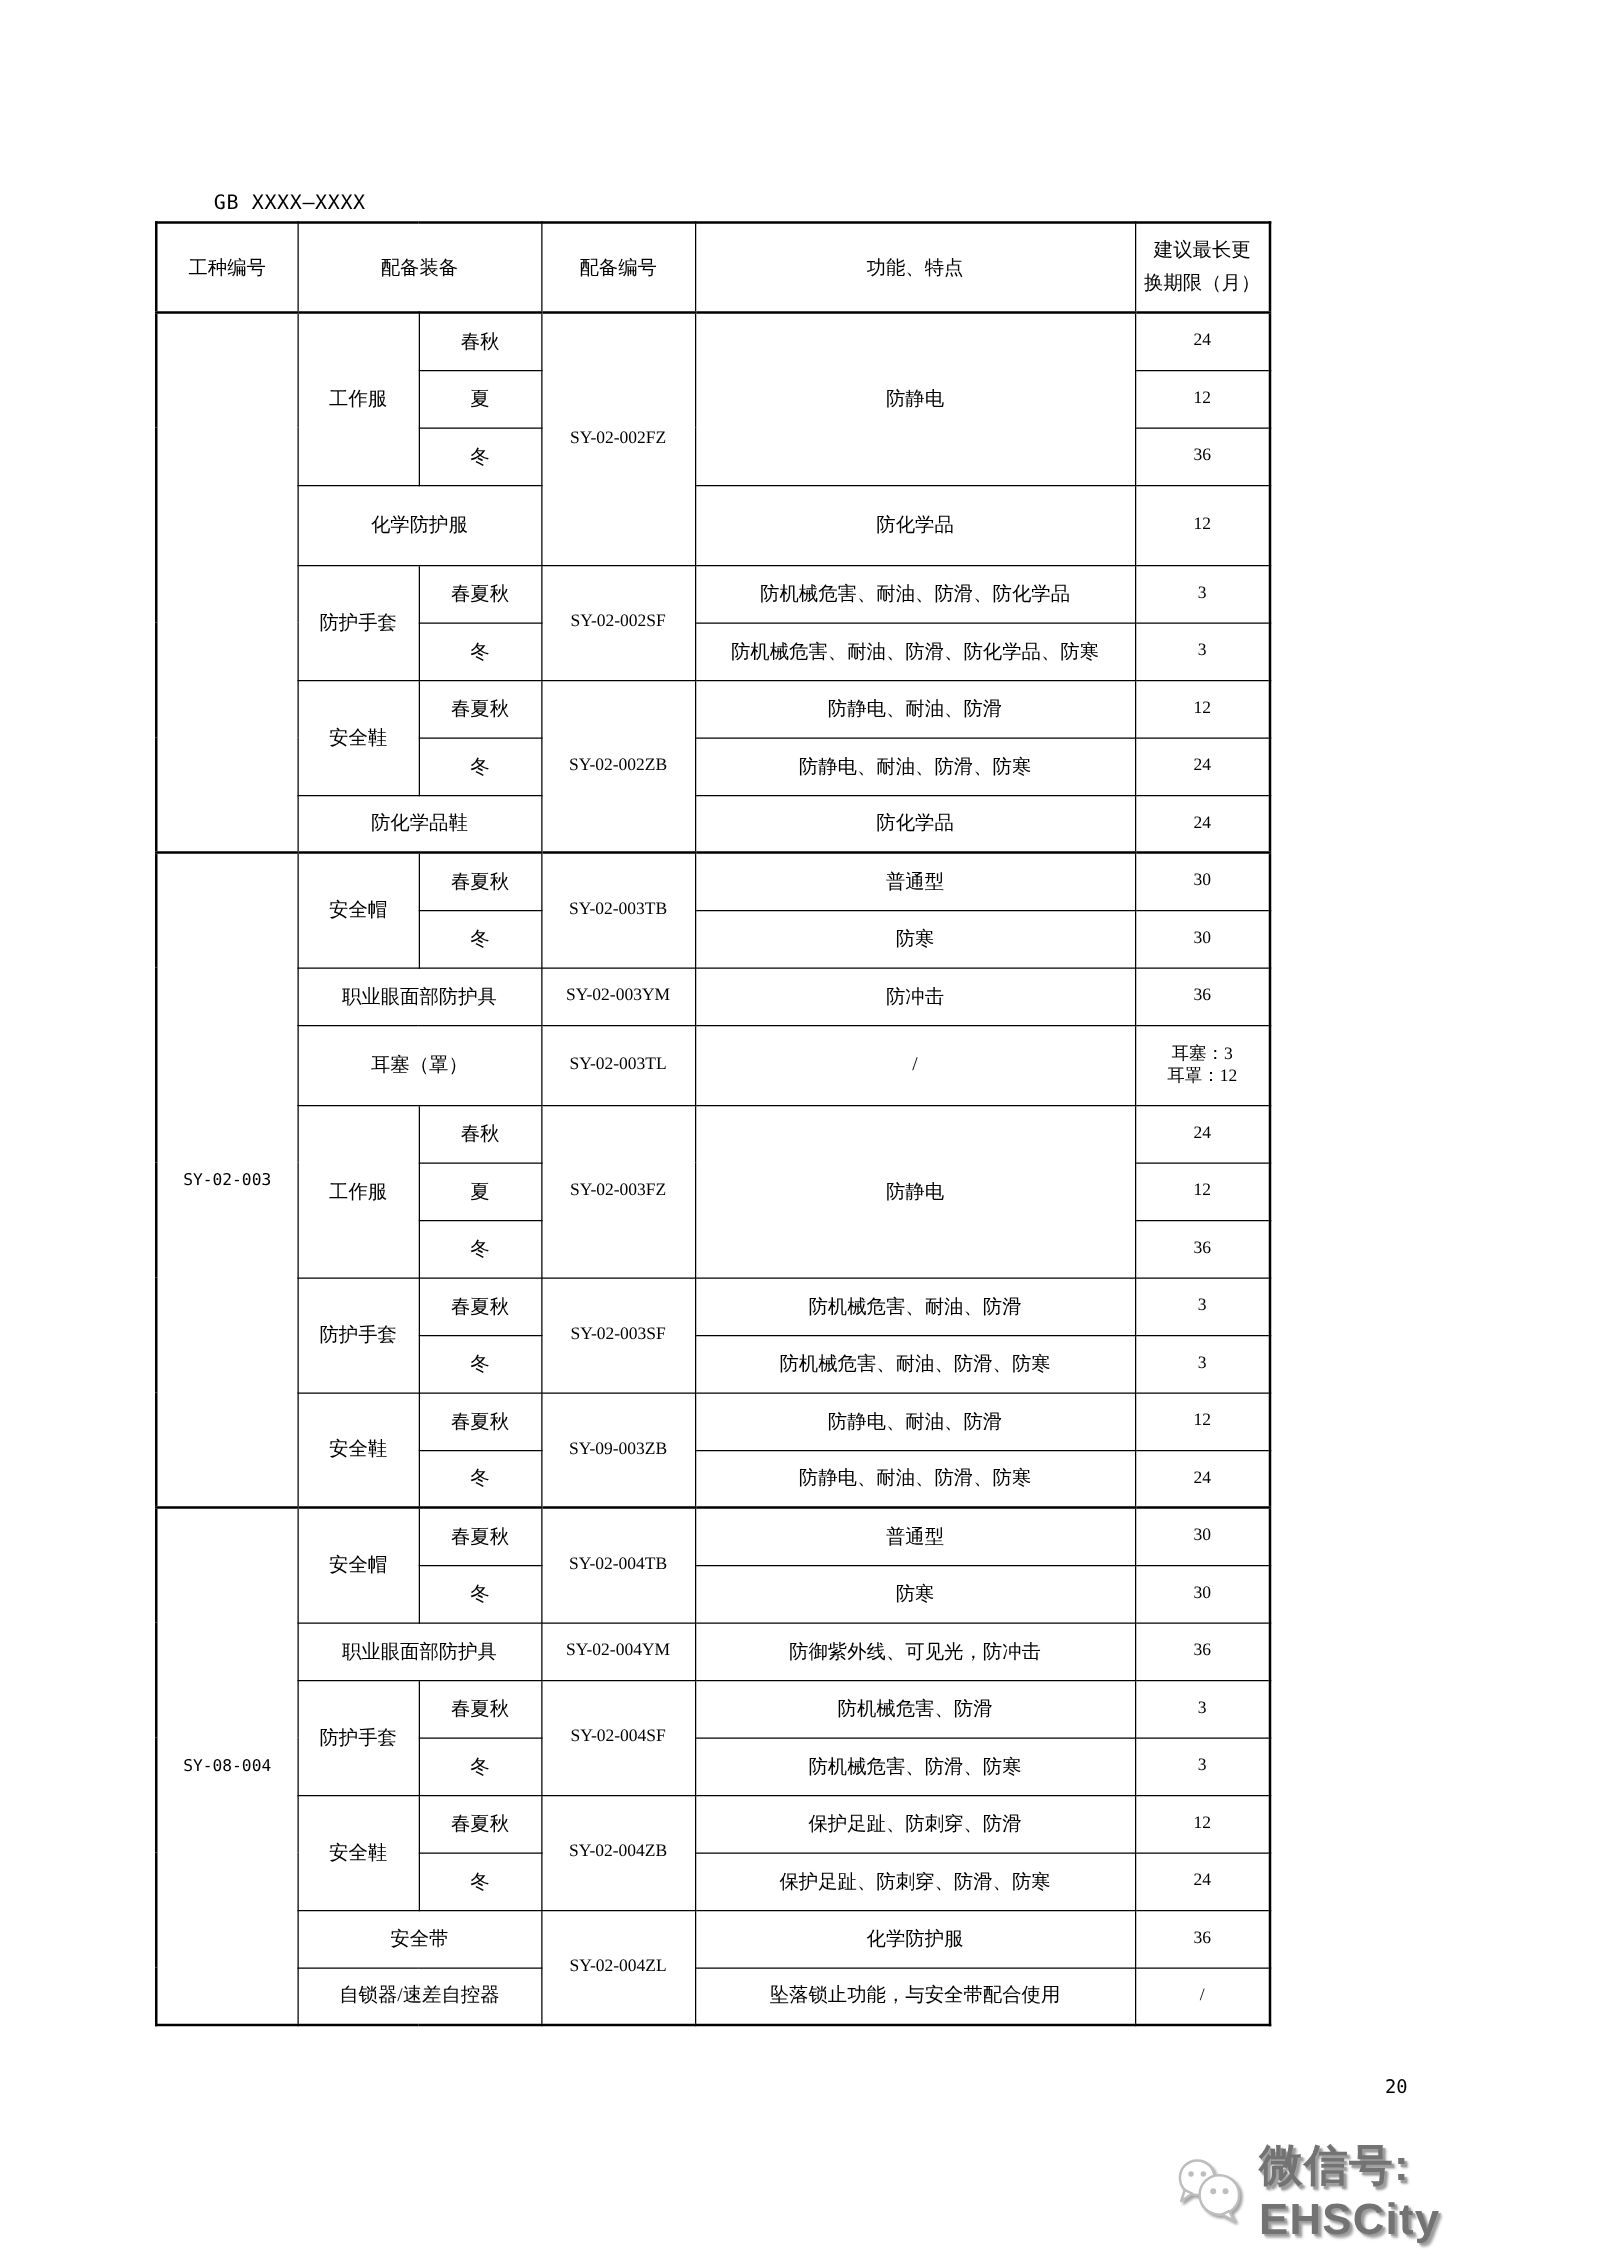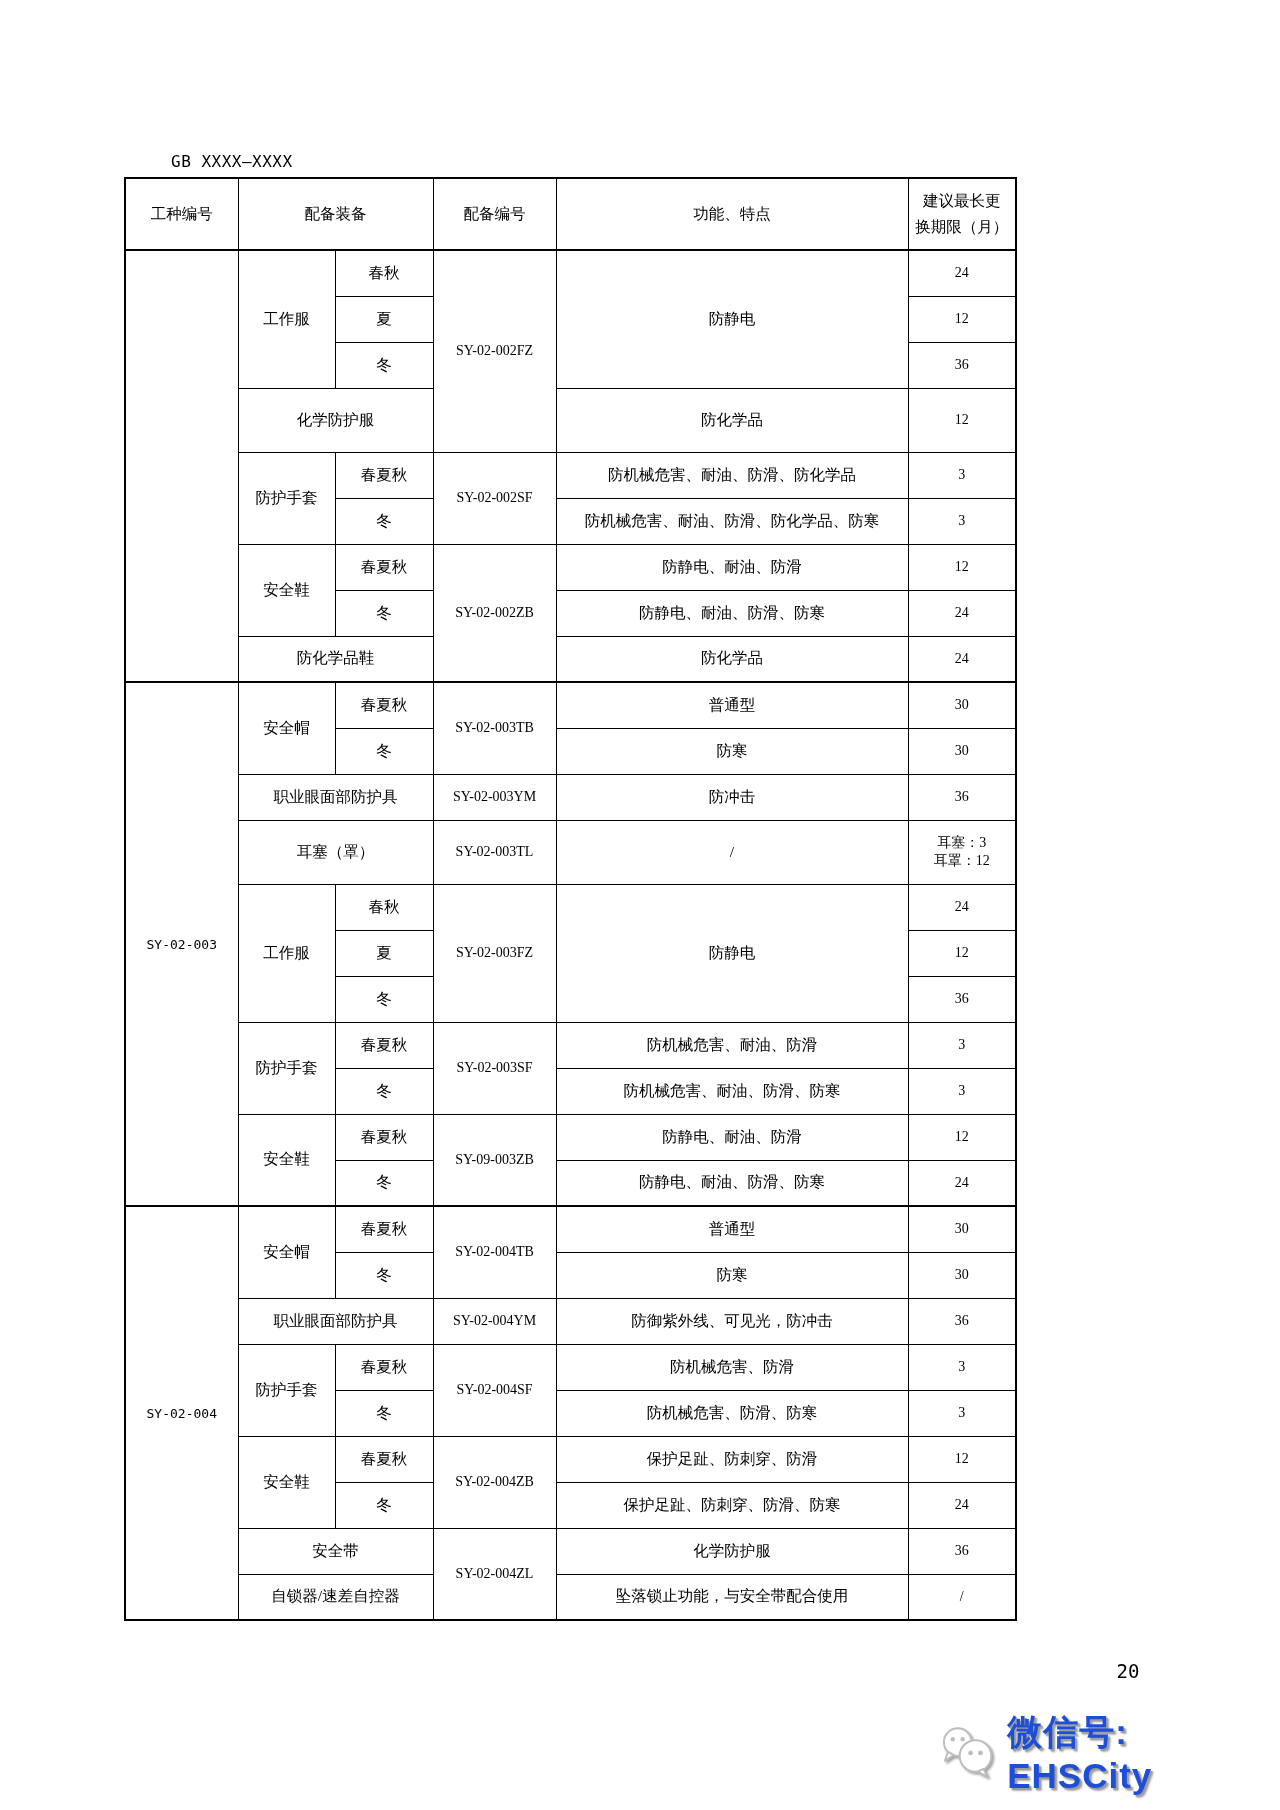--- a/index.html
+++ b/index.html
@@ -38,32 +38,32 @@
   }
   td.cell-workcode{
     font-family:"DejaVu Sans Mono","Liberation Mono",monospace;
     font-size:13px;
   }
   .pre-line{white-space:pre-line;}
   th.col-period{white-space:pre-line;line-height:1.7;}
   .col-c1{width:113px;} .col-c2{width:97px;} .col-c3{width:98px;}
   .col-c4{width:123px;} .col-c5{width:352px;} .col-c6{width:108px;}
   .page-number{
-    position:absolute;left:1108px;top:1660px;width:40px;text-align:center;
+    position:absolute;left:1108px;top:1660px;width:40px;text-align:left;
     font-family:"DejaVu Sans Mono","Liberation Mono",monospace;
-    font-size:19px;
+    font-size:15px;
   }
   .watermark{
     position:absolute;left:938px;top:1722px;height:60px;
     display:flex;align-items:center;gap:8px;
   }
   .watermark-text{
     font-family:"Liberation Sans","DejaVu Sans",sans-serif;
     font-size:35px;font-weight:bold;
-    color:#1d4ed8;
+    color:#737373;
     text-shadow:2px 2px 1px #9d9d9d, 3px 3px 2px #b5b5b5, -1px -1px 0 #ffffff;
     letter-spacing:1px;
   }
   .wechat-icon{filter:drop-shadow(2px 2px 1px #a5a5a5);}
 </style>
 </head>
 <body>
 
 <div class="doc-code">GB XXXX—XXXX</div>
 
@@ -194,21 +194,21 @@
         <td rowspan="2" class="cell-code">SY-09-003ZB</td>
         <td class="cell-func">防静电、耐油、防滑</td>
         <td class="cell-period">12</td>
       </tr>
       <tr>
         <td class="cell-season">冬</td>
         <td class="cell-func">防静电、耐油、防滑、防寒</td>
         <td class="cell-period">24</td>
       </tr>
       <tr class="sec">
-        <td rowspan="9" class="cell-workcode">SY-02-004</td>
+        <td rowspan="9" class="cell-workcode">SY-08-004</td>
         <td rowspan="2" class="cell-equip">安全帽</td>
         <td class="cell-season">春夏秋</td>
         <td rowspan="2" class="cell-code">SY-02-004TB</td>
         <td class="cell-func">普通型</td>
         <td class="cell-period">30</td>
       </tr>
       <tr>
         <td class="cell-season">冬</td>
         <td class="cell-func">防寒</td>
         <td class="cell-period">30</td>

